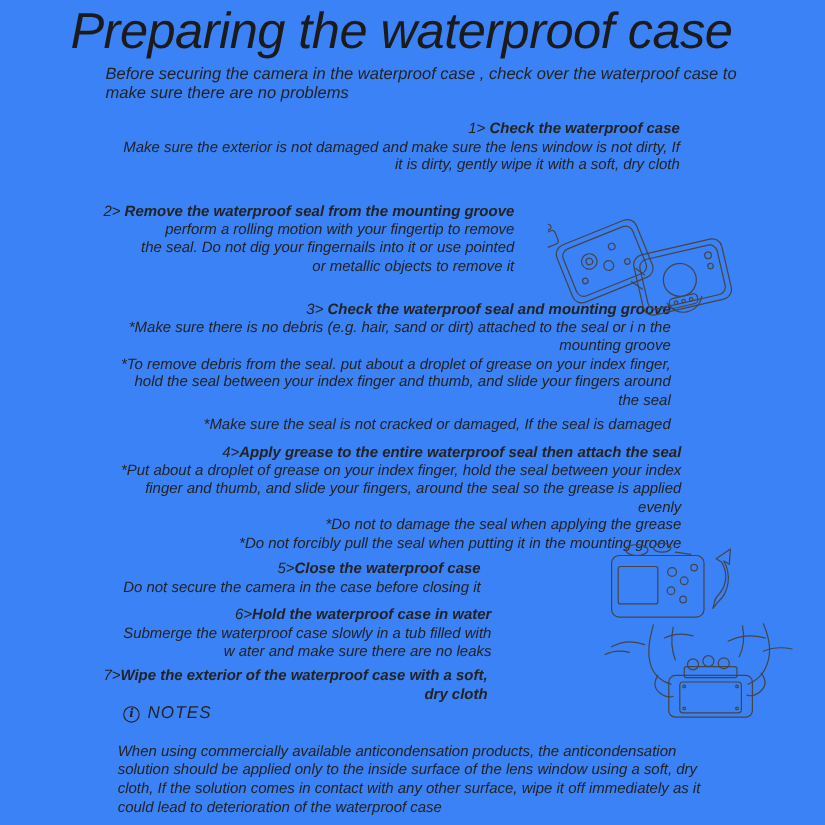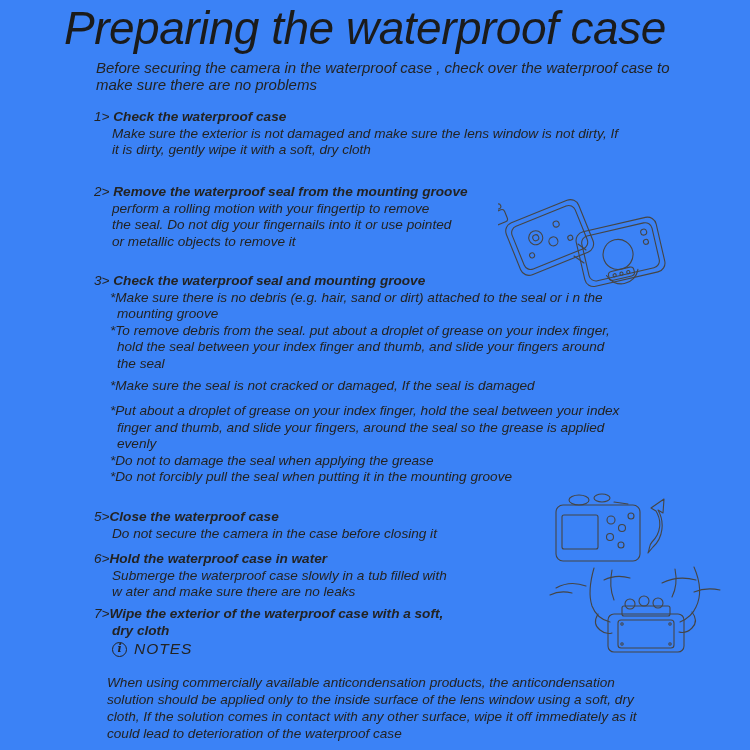--- a/index.html
+++ b/index.html
@@ -2,21 +2,21 @@
 <html><head>
 <meta charset="utf-8">
 <style>
   html,body{margin:0;padding:0;background:#fff;}
   .page{position:relative;width:750px;height:750px;background:#3b82f6;overflow:hidden;
         font-family:"Liberation Sans",sans-serif;color:#232323;font-style:italic;}
   .title{position:absolute;left:64px;top:0px;margin:0;font-size:46px;line-height:56px;
          font-weight:400;letter-spacing:-0.5px;color:#1b1b1b;white-space:nowrap;}
   .intro{position:absolute;left:96px;top:59px;margin:0;font-size:15px;line-height:17px;
          white-space:pre-line;}
-  .section{position:absolute;left:94px;font-size:13.6px;line-height:16.5px;}
+  .section{position:absolute;left:94px;font-size:13.6px;line-height:16.5px;text-align:right;}
   .srow{white-space:pre-line;padding-left:18px;text-indent:-18px;}
   .num{font-weight:400;}
   .shead{font-weight:700;}
   .sbody{margin-left:18px;white-space:pre-line;}
   .bullet{margin-left:16px;padding-left:7px;text-indent:-7px;white-space:pre-line;}
   .bullet.gap{margin-top:6px;}
   .notes-label{position:absolute;left:112px;top:640px;display:flex;align-items:center;
                gap:7px;font-size:15.5px;letter-spacing:1px;color:#232323;}
   .info-icon{width:15px;height:15px;border:1.7px solid #232323;border-radius:50%;
              display:flex;align-items:center;justify-content:center;
@@ -53,20 +53,21 @@
     <div class="srow"><span class="num">3&gt;</span><span class="shead"> Check the waterproof seal and mounting groove</span></div>
     <div class="bullet">*Make sure there is no debris (e.g. hair, sand or dirt) attached to the seal or i n the
 mounting groove</div>
     <div class="bullet">*To remove debris from the seal. put about a droplet of grease on your index finger,
 hold the seal between your index finger and thumb, and slide your fingers around
 the seal</div>
     <div class="bullet gap">*Make sure the seal is not cracked or damaged, If the seal is damaged</div>
   </section>
 
   <section class="section" style="top:403px">
+    <div class="srow"><span class="num">4&gt;</span><span class="shead">Apply grease to the entire waterproof seal then attach the seal</span></div>
     <div class="bullet">*Put about a droplet of grease on your index finger, hold the seal between your index
 finger and thumb, and slide your fingers, around the seal so the grease is applied
 evenly</div>
     <div class="bullet">*Do not to damage the seal when applying the grease</div>
     <div class="bullet">*Do not forcibly pull the seal when putting it in the mounting groove</div>
   </section>
 
   <section class="section" style="top:509px">
     <div class="srow"><span class="num">5&gt;</span><span class="shead">Close the waterproof case</span></div>
     <div class="sbody">Do not secure the camera in the case before closing it</div>

